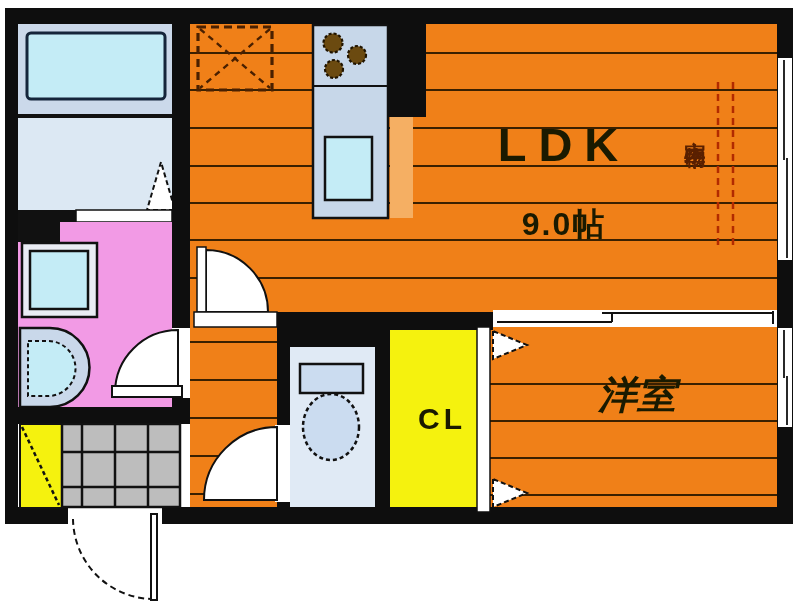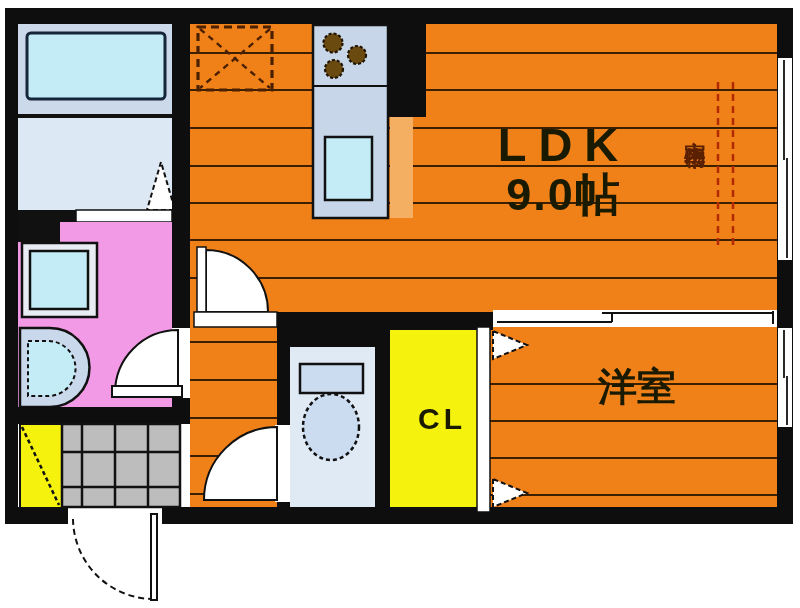--- a/index.html
+++ b/index.html
@@ -2,22 +2,22 @@
 <html><head>
 <meta charset="utf-8">
 <style>
   html,body{margin:0;padding:0;background:#ffffff;}
   body{font-family:"Liberation Sans","DejaVu Sans",sans-serif;}
   .stage{position:relative;width:800px;height:608px;background:#ffffff;overflow:hidden;border-radius:9px;}
   .stage svg{position:absolute;left:0;top:0;}
   .lbl{position:absolute;color:#1a1a00;font-weight:bold;line-height:1.08;text-align:center;white-space:nowrap;}
   .lbl-ldk{left:439px;top:120px;width:250px;font-size:47px;}
   .lbl-ldk .l1{letter-spacing:12px;}
-  .lbl-ldk .l2{font-size:45px;letter-spacing:2px;}
-  .lbl-west{left:537px;top:366px;width:200px;font-size:39px;}
+  .lbl-ldk .l2{font-size:32px;letter-spacing:2px;margin-top:36px;}
+  .lbl-west{left:537px;top:374px;width:200px;font-size:39px;font-style:italic;}
   .lbl-west .l2{font-size:37px;}
   .lbl-cl{left:396px;top:403px;width:92px;font-size:30px;letter-spacing:4px;}
   .lbl-dry{left:685px;top:124px;font-size:21px;color:#5a2000;writing-mode:vertical-rl;text-orientation:upright;letter-spacing:3px;line-height:1;}
 </style>
 </head>
 <body>
 
 <div class="stage">
 <svg width="800" height="608" viewBox="0 0 800 608">
 

